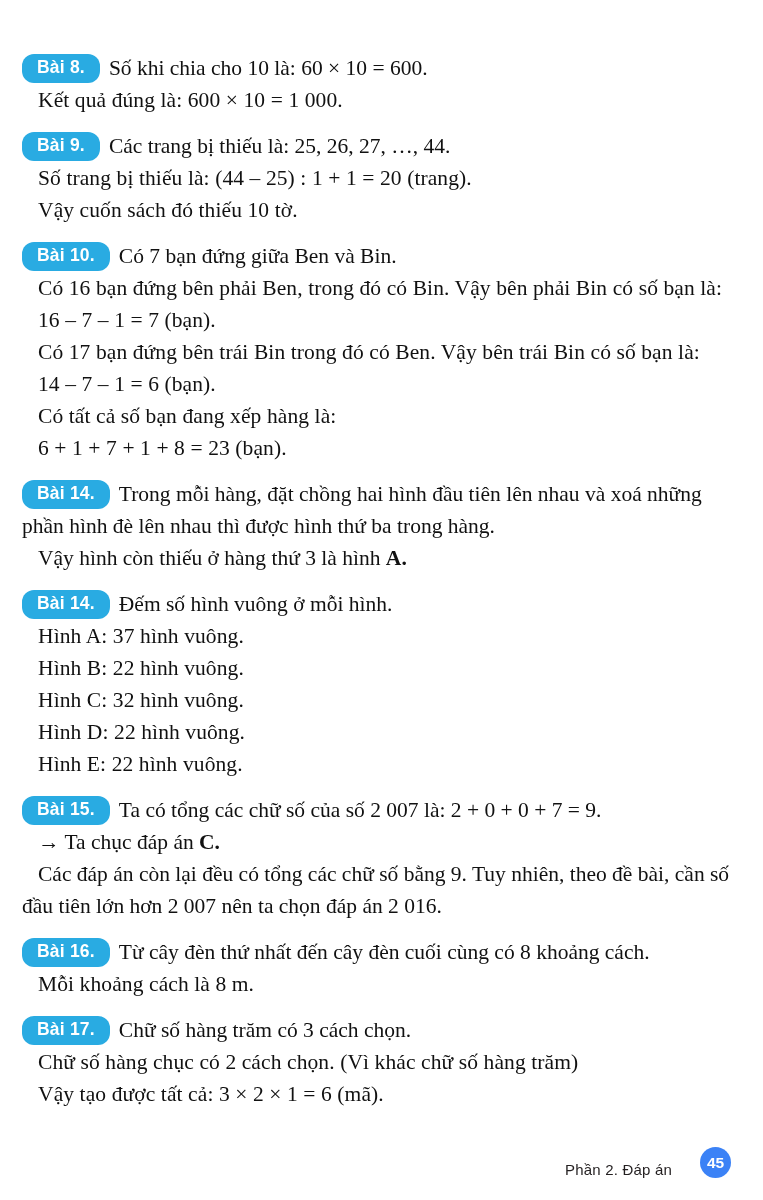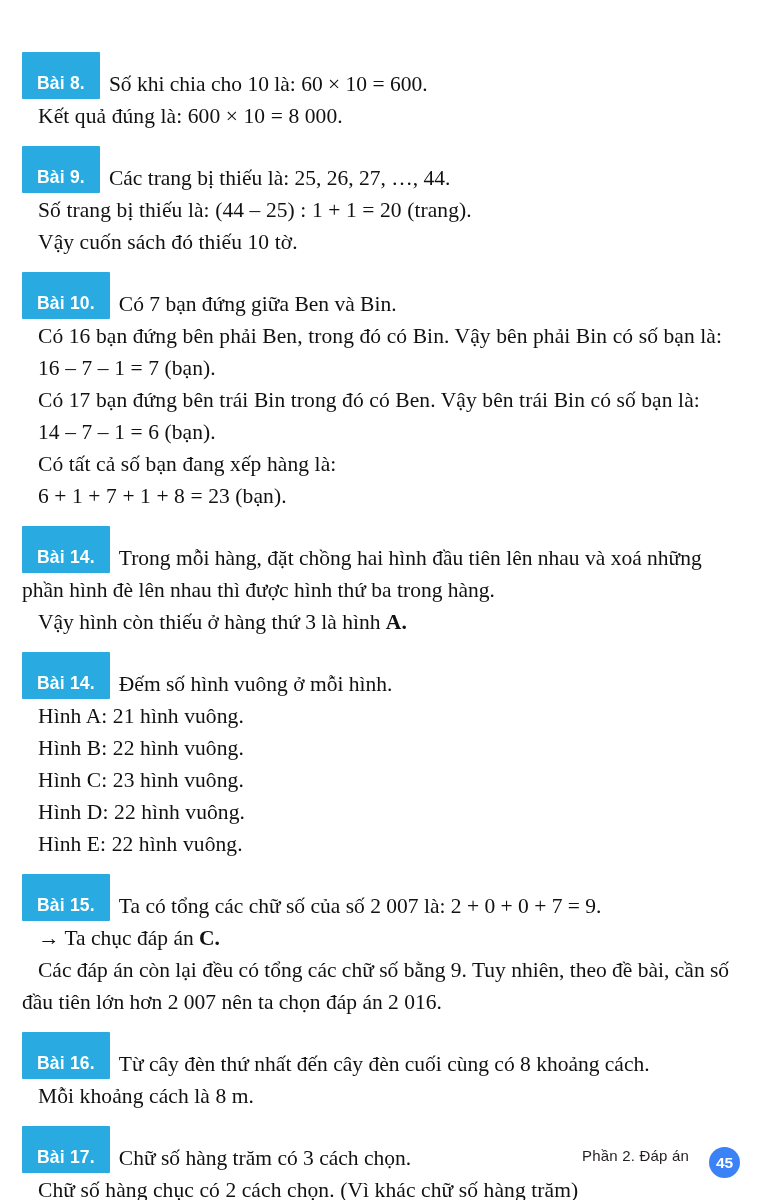--- a/index.html
+++ b/index.html
@@ -75,40 +75,40 @@
 
   
   .badge {
     display: inline-block;
     background: #29abe2;
     color: #ffffff;
     font-family: "Liberation Sans", "DejaVu Sans", sans-serif;
     font-weight: bold;
     font-size: 17.5px;
     line-height: 1;
-    padding: 23px 15px 6px 15px;
-    border-radius: 1px;
+    padding: 5px 15px 6px 15px;
+    border-radius: 12px;
     margin-right: 9px;
     vertical-align: 2px;
     letter-spacing: 0.2px;
     white-space: nowrap;
   }
 
   .bold {
     font-weight: bold;
   }
 
   
   .footer {
     position: absolute;
-    right: 23px;
+    right: 32px;
     bottom: 22px;
     display: flex;
-    align-items: flex-start;
-    gap: 20px;
+    align-items: flex-end;
+    gap: 28px;
   }
   .footer-text {
     font-family: "Liberation Sans", "DejaVu Sans", sans-serif;
     font-size: 15px;
     color: #231f20;
     letter-spacing: 0.2px;
   }
   .page-number {
     width: 31px;
     height: 31px;
@@ -125,21 +125,21 @@
 </style>
 </head>
 <body>
 
 <div class="page">
 
   <div class="block">
     <div class="lead-line">
       <span class="badge">Bài 8.</span><span>Số khi chia cho 10 là: 60 × 10 = 600.</span>
     </div>
-    <div class="line indent">Kết quả đúng là: 600 × 10 = 8 000.</div>
+    <div class="line indent">Kết quả đúng là: 600 × 10 = 1 000.</div>
   </div>
 
   <div class="block">
     <div class="lead-line">
       <span class="badge">Bài 9.</span><span>Các trang bị thiếu là: 25, 26, 27, …, 44.</span>
     </div>
     <div class="line indent">Số trang bị thiếu là: (44 – 25) : 1 + 1 = 20 (trang).</div>
     <div class="line indent">Vậy cuốn sách đó thiếu 10 tờ.</div>
   </div>
 
@@ -159,23 +159,23 @@
     <div class="lead-wrap">
       <span class="badge">Bài 14.</span><span>Trong mỗi hàng, đặt chồng hai hình đầu tiên lên nhau và xoá những phần hình đè lên nhau thì được hình thứ ba trong hàng.</span>
     </div>
     <div class="wrap-para"><span>Vậy hình còn thiếu ở hàng thứ 3 là hình </span><span class="bold">A.</span></div>
   </div>
 
   <div class="block">
     <div class="lead-line">
       <span class="badge">Bài 14.</span><span>Đếm số hình vuông ở mỗi hình.</span>
     </div>
-    <div class="line indent">Hình A: 21 hình vuông.</div>
+    <div class="line indent">Hình A: 37 hình vuông.</div>
     <div class="line indent">Hình B: 22 hình vuông.</div>
-    <div class="line indent">Hình C: 23 hình vuông.</div>
+    <div class="line indent">Hình C: 32 hình vuông.</div>
     <div class="line indent">Hình D: 22 hình vuông.</div>
     <div class="line indent">Hình E: 22 hình vuông.</div>
   </div>
 
   <div class="block">
     <div class="lead-line">
       <span class="badge">Bài 15.</span><span>Ta có tổng các chữ số của số 2 007 là: 2 + 0 + 0 + 7 = 9.</span>
     </div>
     <div class="wrap-para"><span>→ Ta chục đáp án </span><span class="bold">C.</span></div>
     <div class="wrap-para">Các đáp án còn lại đều có tổng các chữ số bằng 9. Tuy nhiên, theo đề bài, cần số đầu tiên lớn hơn 2 007 nên ta chọn đáp án 2 016.</div>

